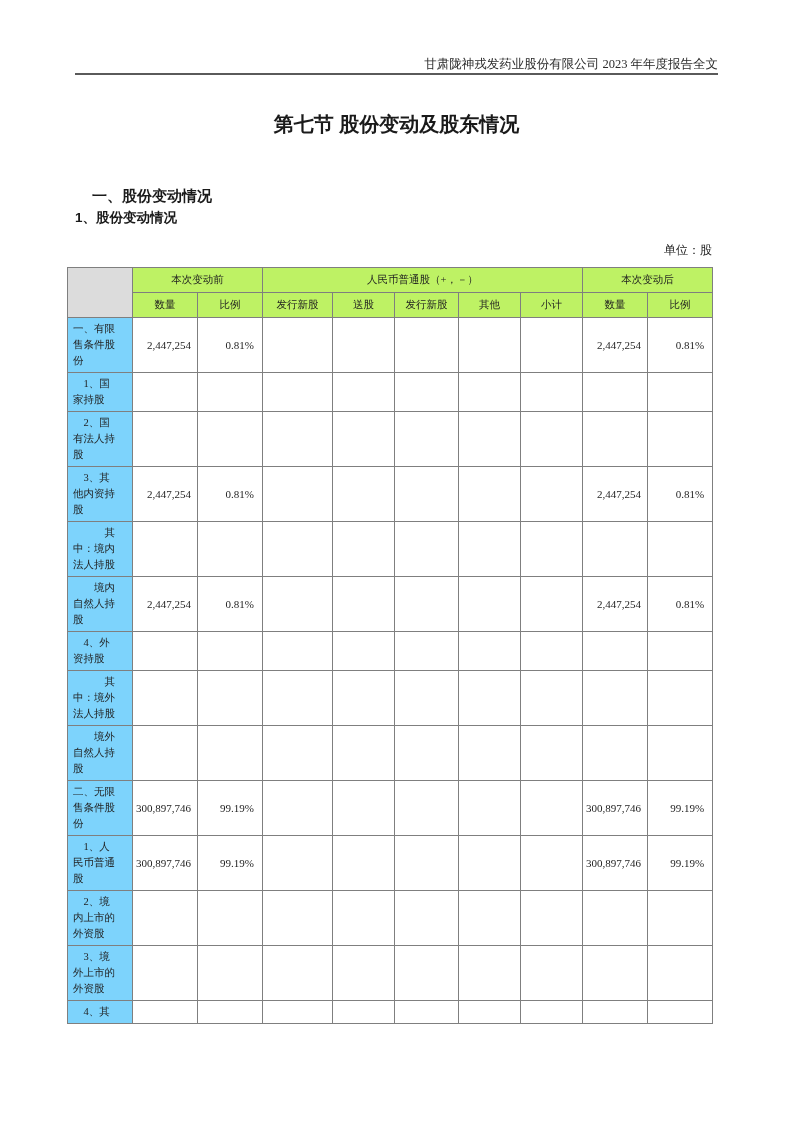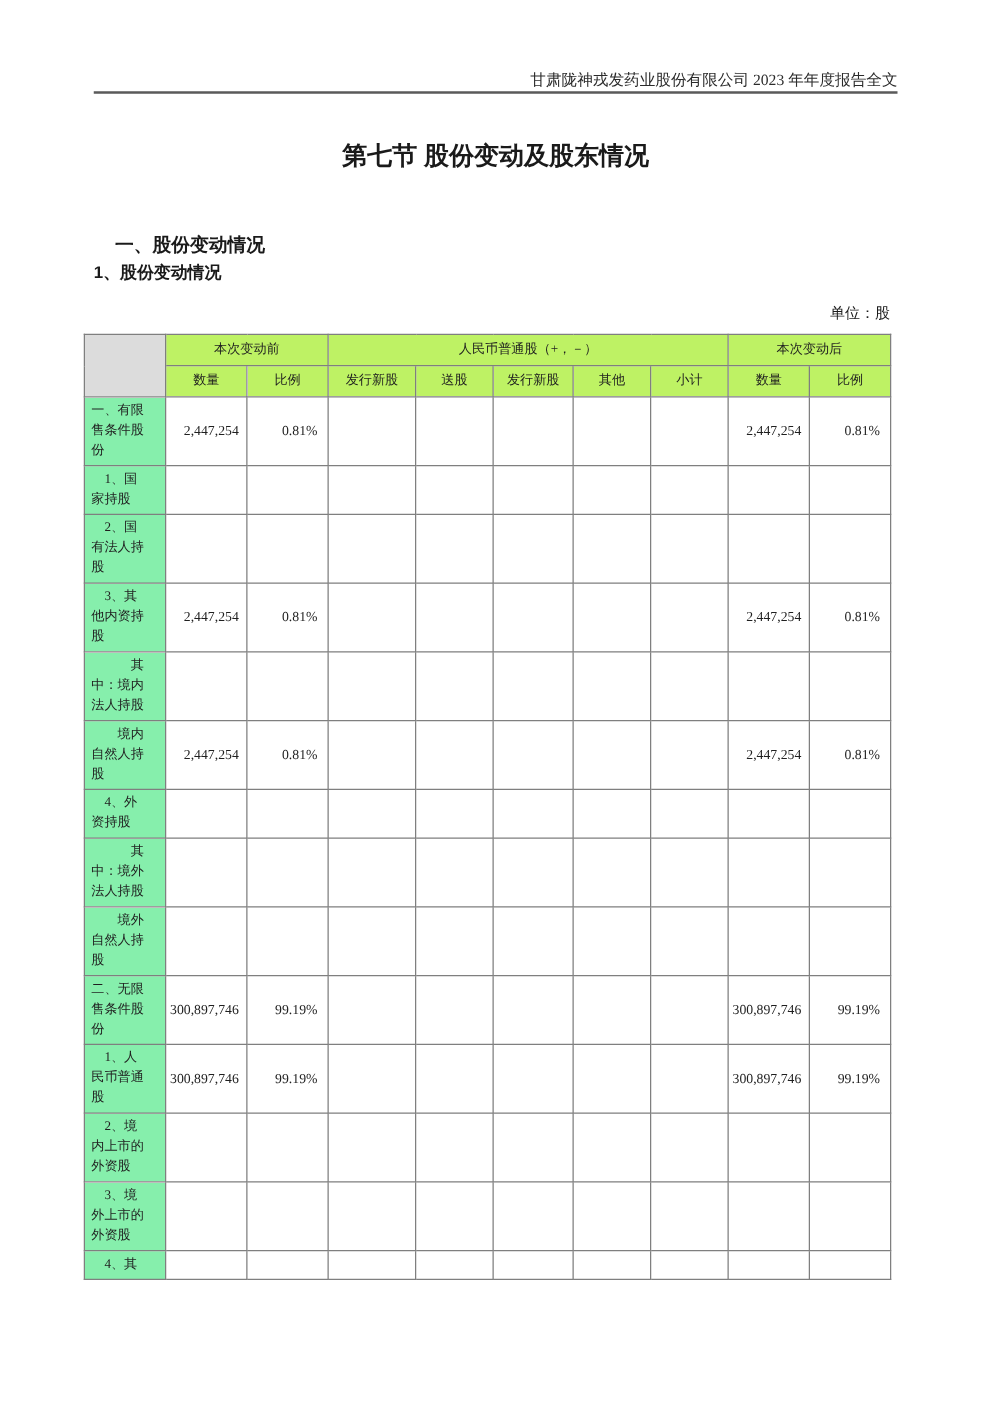--- a/index.html
+++ b/index.html
@@ -42,21 +42,21 @@
   }
   table.share-table th, table.share-table td {
     border:1px solid #7f7f7f; vertical-align:middle;
     line-height:16px; overflow:hidden;
   }
   table.share-table th {
     font-weight:normal; text-align:center; padding:4px 5px; background:#bef264;
   }
   table.share-table th.corner { background:#dcdcdc; }
   td.rowhead {
-    background:#86efac; text-align:left; padding:3px 14px 3px 5px;
+    background:#7dd3fc; text-align:left; padding:3px 14px 3px 5px;
   }
   td.num {
     text-align:right; padding:3px 6px 3px 3px; font-size:11px;
     word-break:break-all;
   }
   td.pct { text-align:right; padding:3px 8px 3px 2px; font-size:11px; }
   td.blank { padding:3px 4px; }
   .page-number {
     position:absolute; top:1040px; left:75px; width:638px;
     text-align:right; font-size:11.5px; color:#2b2b2b;

